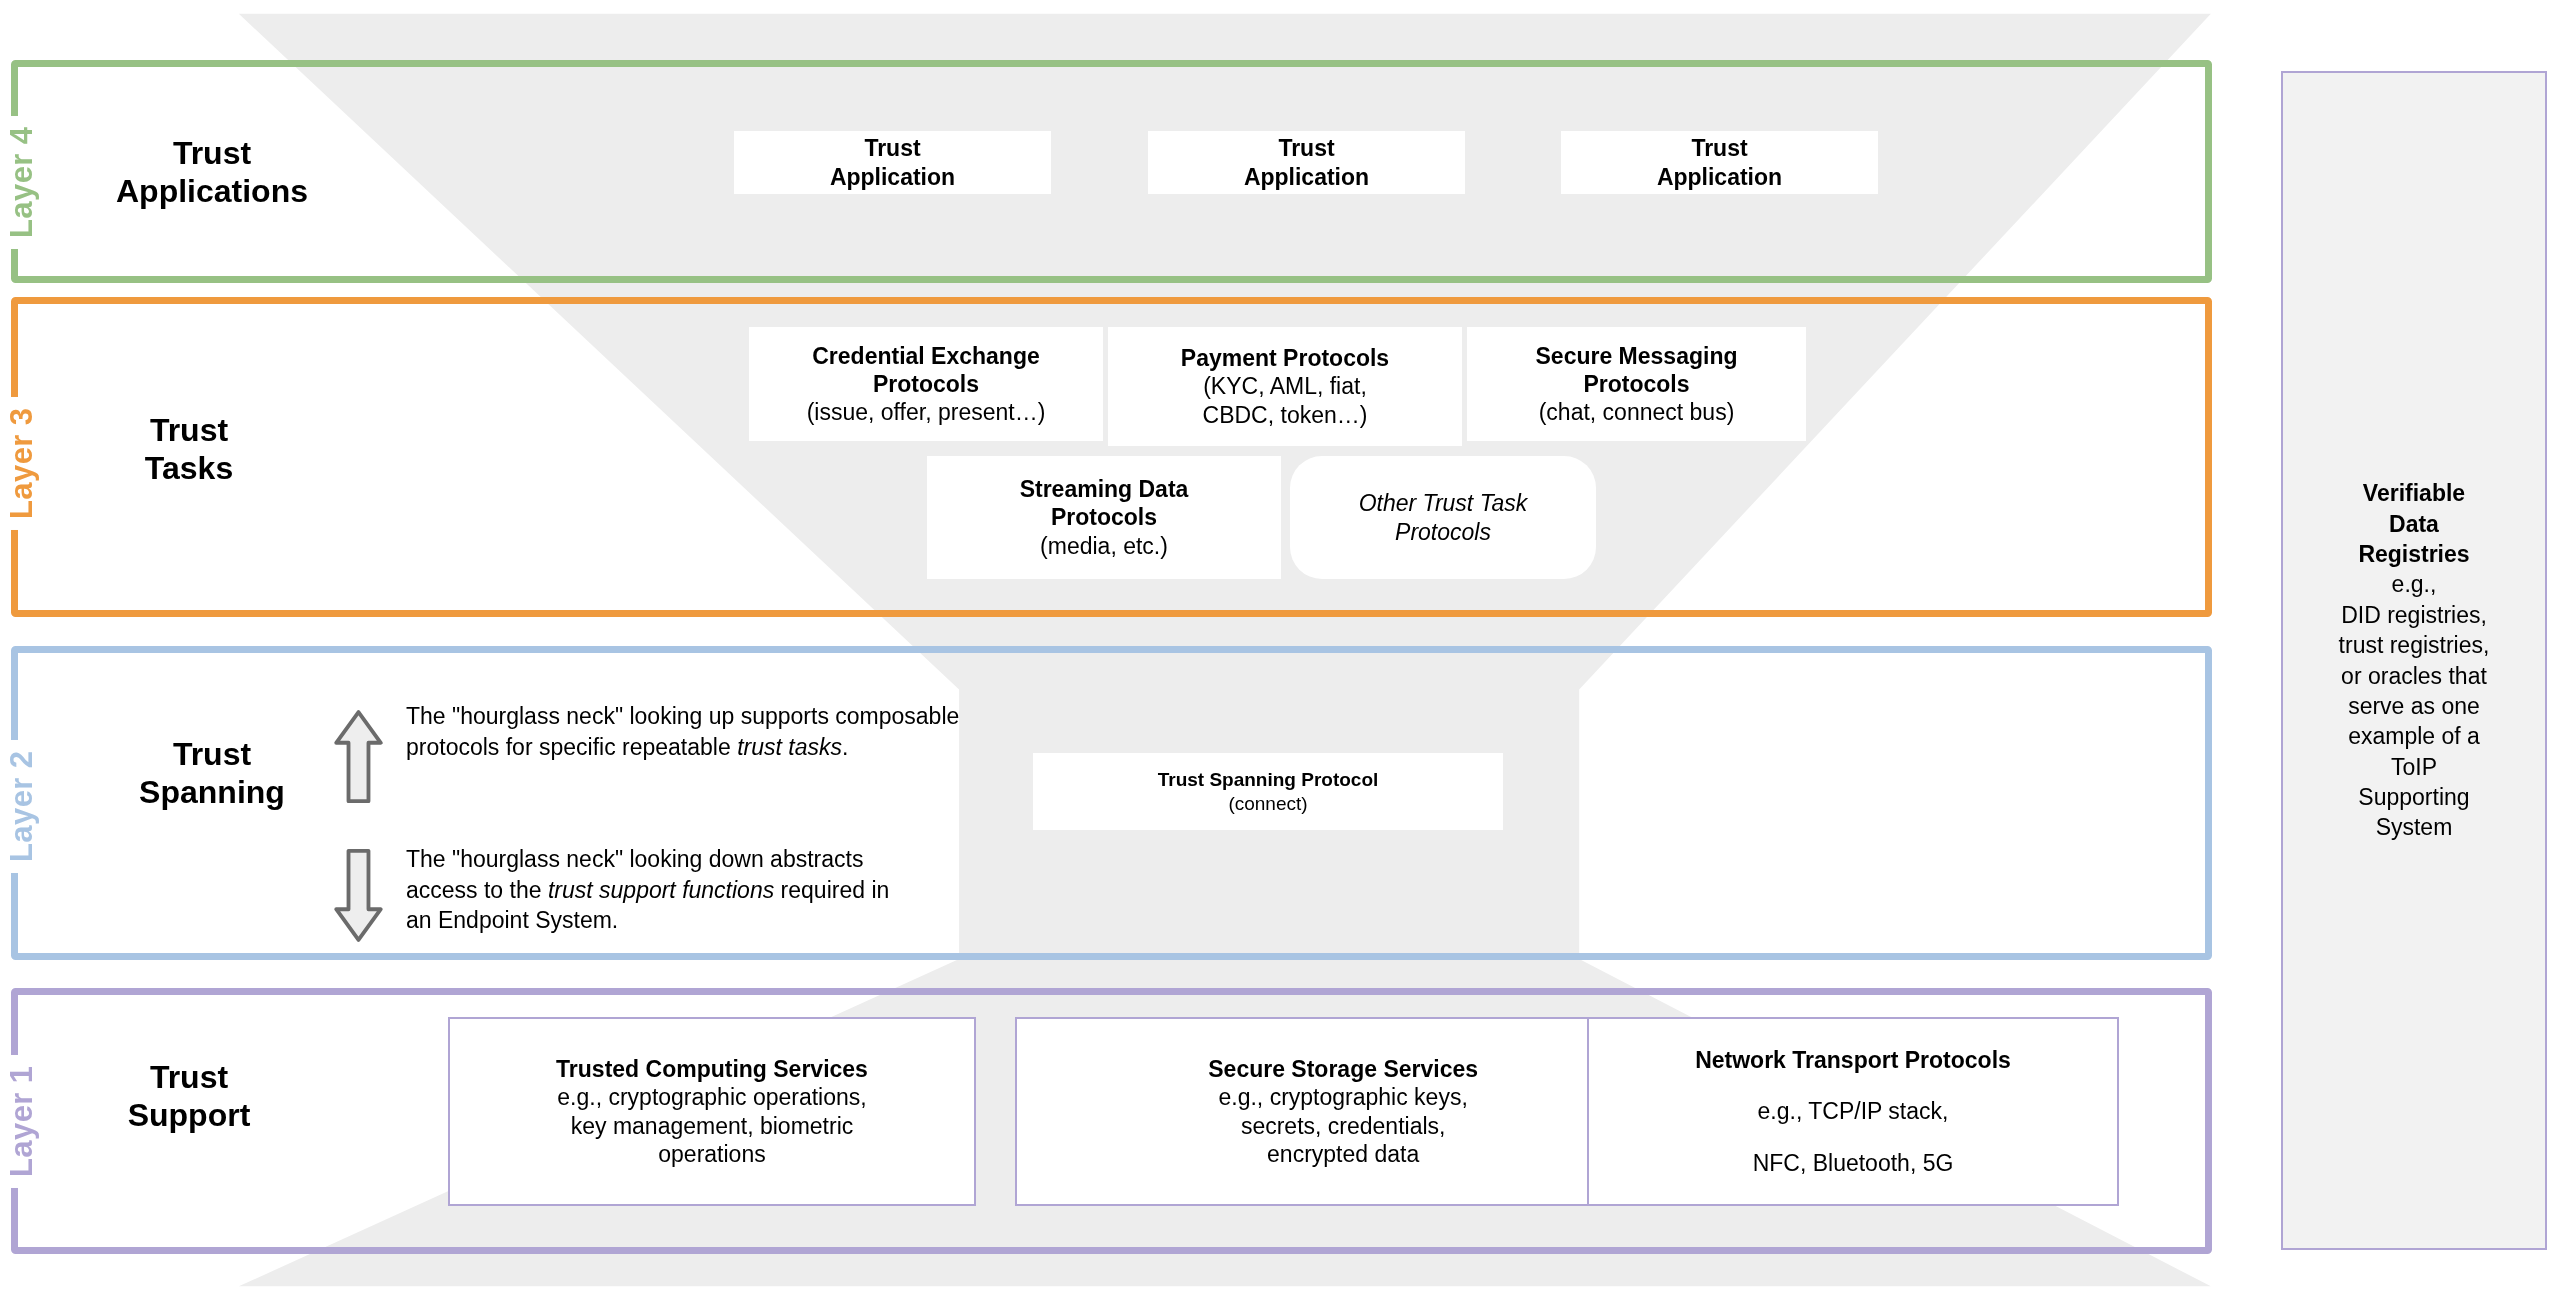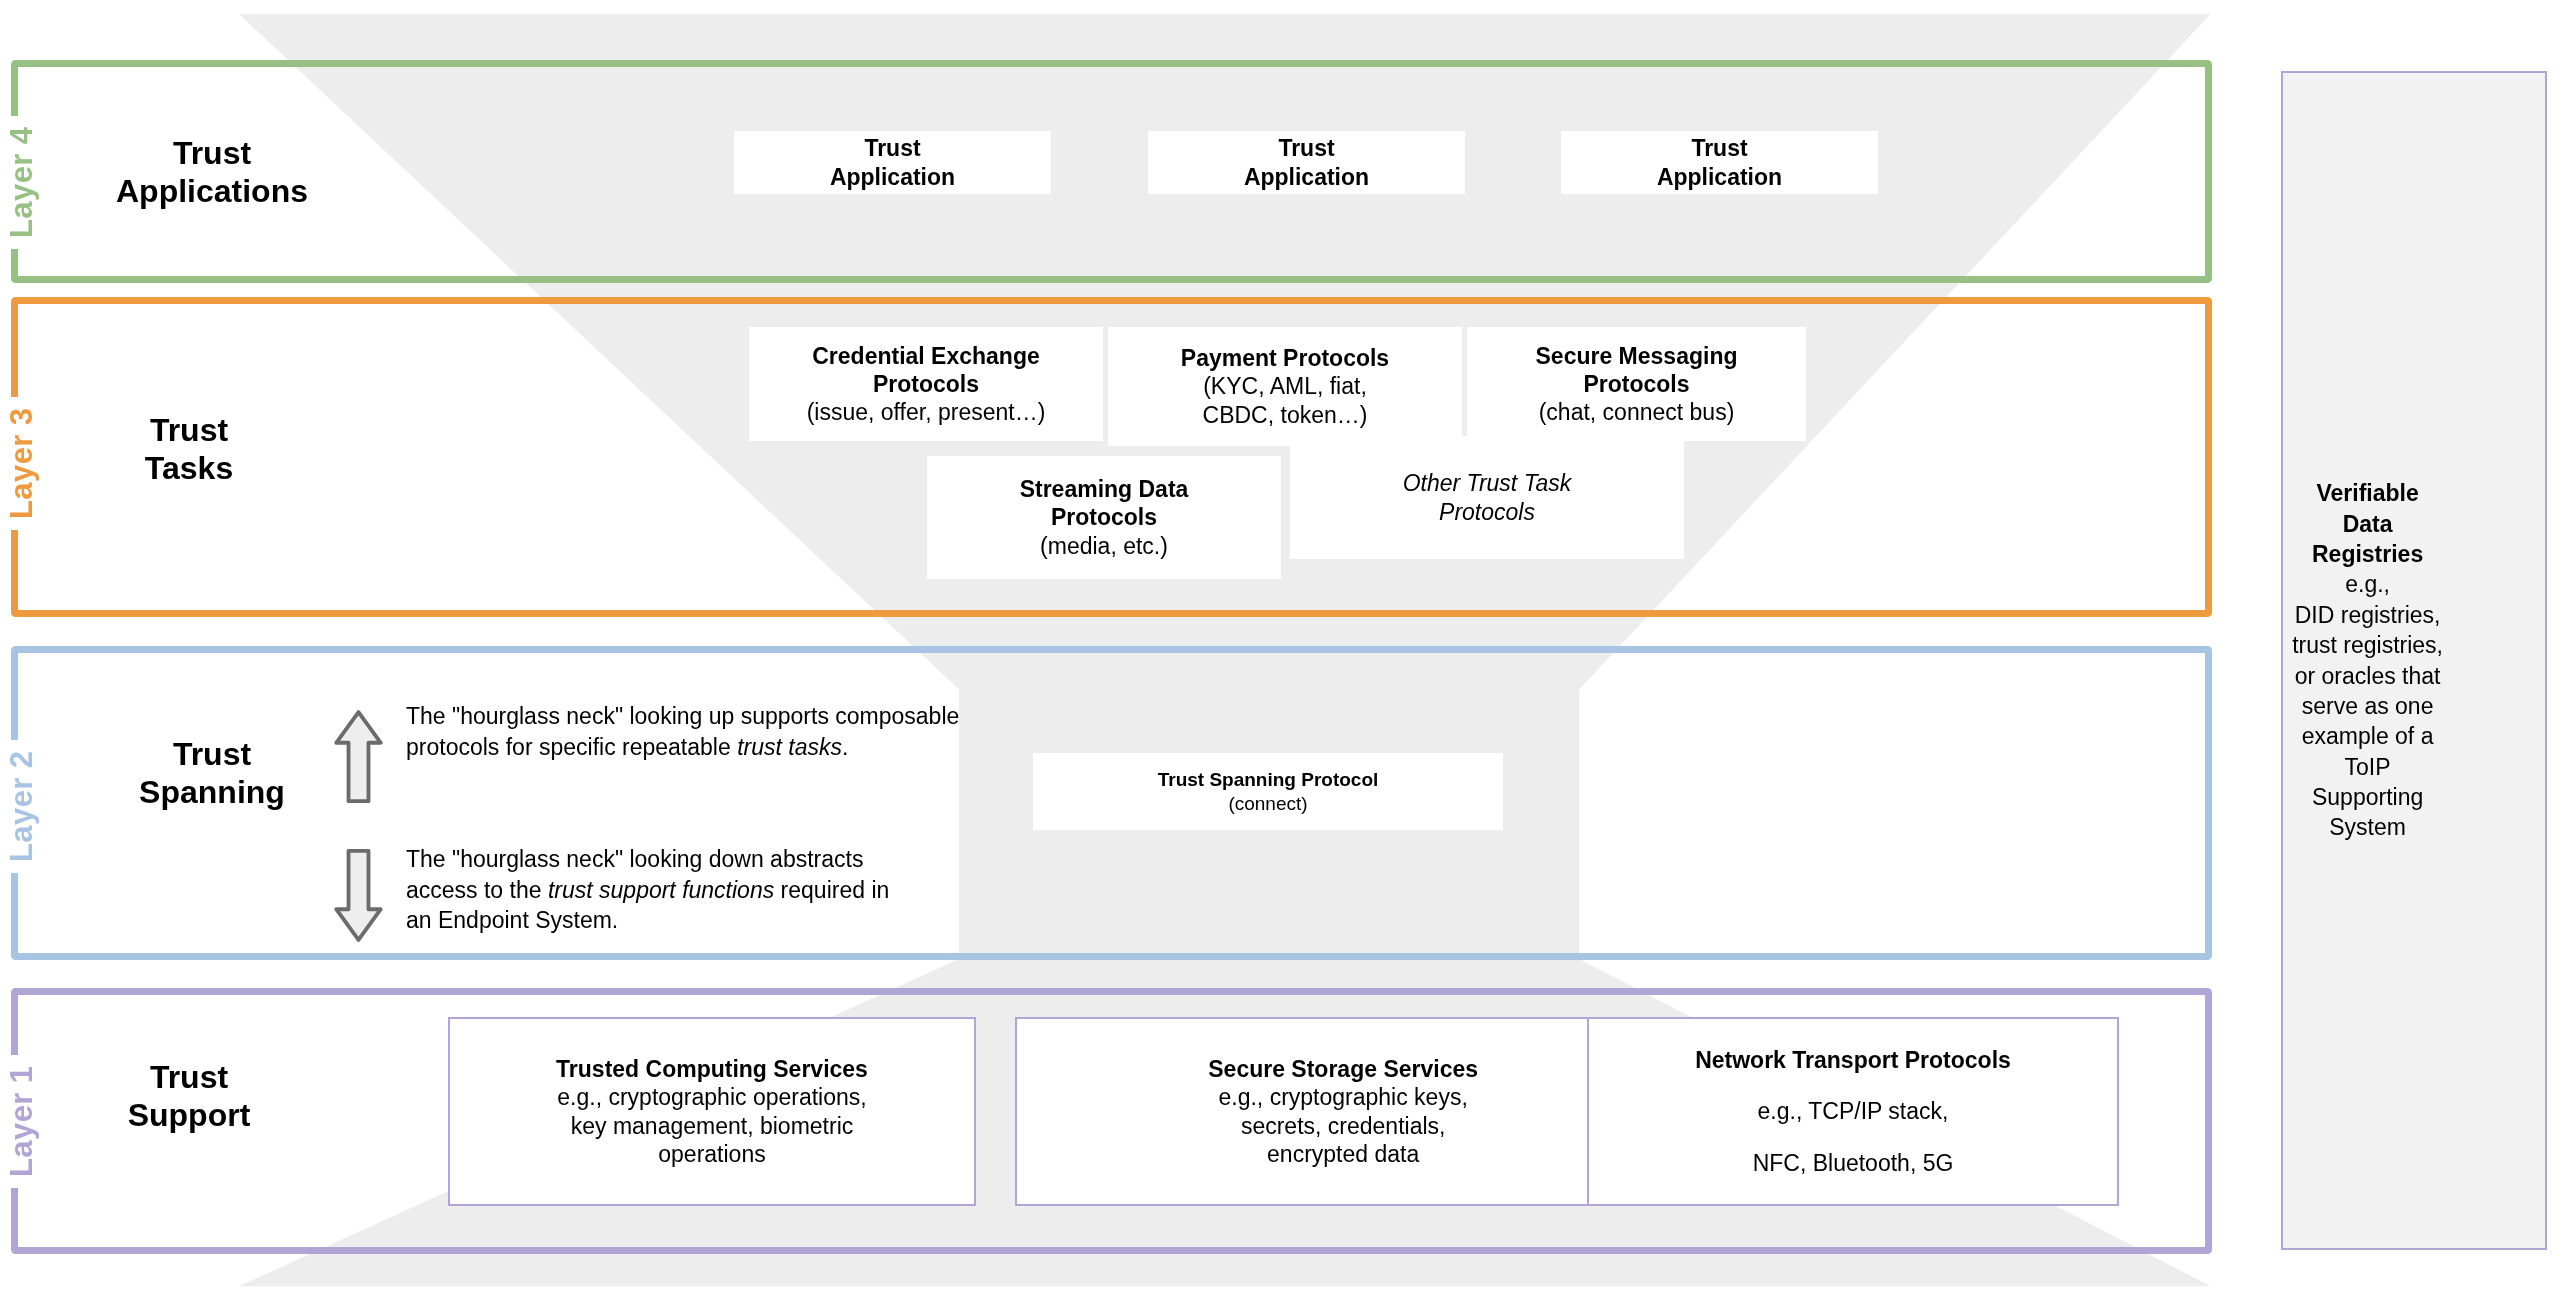--- a/index.html
+++ b/index.html
@@ -83,21 +83,21 @@
   .app1{left:734px;  width:317px;}
   .app2{left:1148px; width:317px;}
   .app3{left:1561px; width:317px;}
 
   
   .task-card{font-size:23px;margin-left:22px;}
   .t-cred{left:727px;  top:327px; width:354px; height:114px;}
   .t-pay {left:1086px; top:327px; width:354px; height:119px;}
   .t-msg {left:1445px; top:327px; width:339px; height:114px;}
   .t-str {left:905px; top:456px; width:354px; height:123px;}
-  .t-oth {left:1268px; top:436px; width:394px; height:123px;}
+  .t-oth {left:1268px; top:456px; width:306px; height:123px;border-radius:32px;}
 
   
   .t-span{left:1033px; top:753px; width:470px; height:77px; font-size:19px;}
 
   
   .sup-card{
     border:2.3px solid #b0a5d4;
     font-size:23px;
     top:1017px;height:189px;
   }
@@ -122,21 +122,21 @@
   .arrow-down{left:333px; top:847px;}
 
   
   #vdr{
     position:absolute;
     left:2281px; top:71px; width:266px; height:1179px;
     box-sizing:border-box;
     border:2.3px solid #b0a5d4;
     background:#f2f2f2;
     z-index:3;
-    display:flex;align-items:center;justify-content:flex-start;
+    display:flex;align-items:center;justify-content:center;
     text-align:center;
     padding:7.7px 9.2px;
   }
   #vdr .vdr-inner{font-size:23px;line-height:1.32;color:#000;}
   #vdr .vdr-hd{font-weight:bold;}
 </style>
 </head>
 <body>
 
 <div id="stage">

